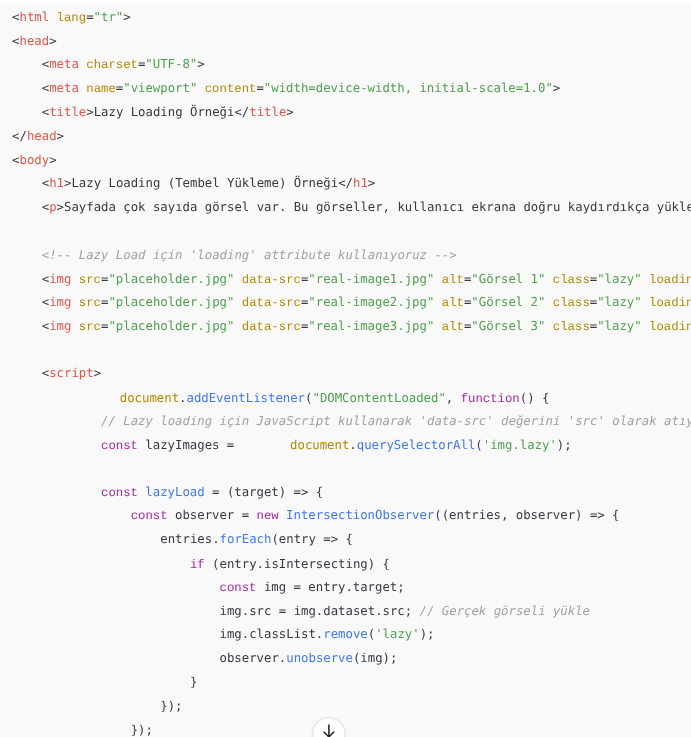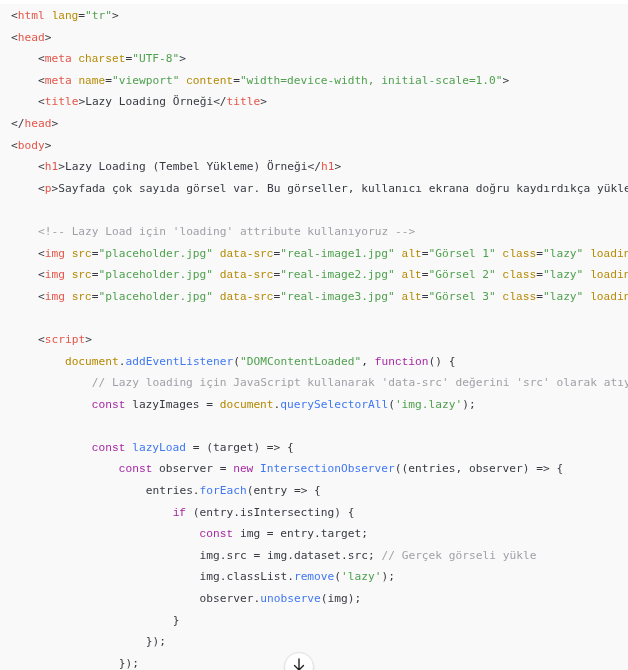--- a/index.html
+++ b/index.html
@@ -29,24 +29,24 @@
       line-height: 21.6px;
       color: #383a42;
       white-space: pre;
     }
     .line { display: block; height: 21.6px; }
     .t-punct { color: #383a42; }
     .t-tag { color: #e45649; }
     .t-attr { color: #b58900; font-family: Liberation Mono, monospace; }
     .t-str { color: #50a14f; }
     .t-text { color: #383a42; text-align: center; }
-    .t-comment { color: #a0a1a7; }
+    .t-comment { color: #a0a1a7; font-style: italic; }
     .t-kw { color: #a626a4; font-family: Liberation Mono, monospace; }
     .t-fn { color: #4078f2; }
-    .t-obj { color: #b58900; }
+    .t-obj { color: #b58900; margin-left: 44px; }
     .t-plain { color: #383a42; }
 
     .scroll-btn {
       position: absolute;
       left: 284px;
       top: 652px;
       width: 28px;
       height: 28px;
       border-radius: 50%;
       background: #ffffff;

